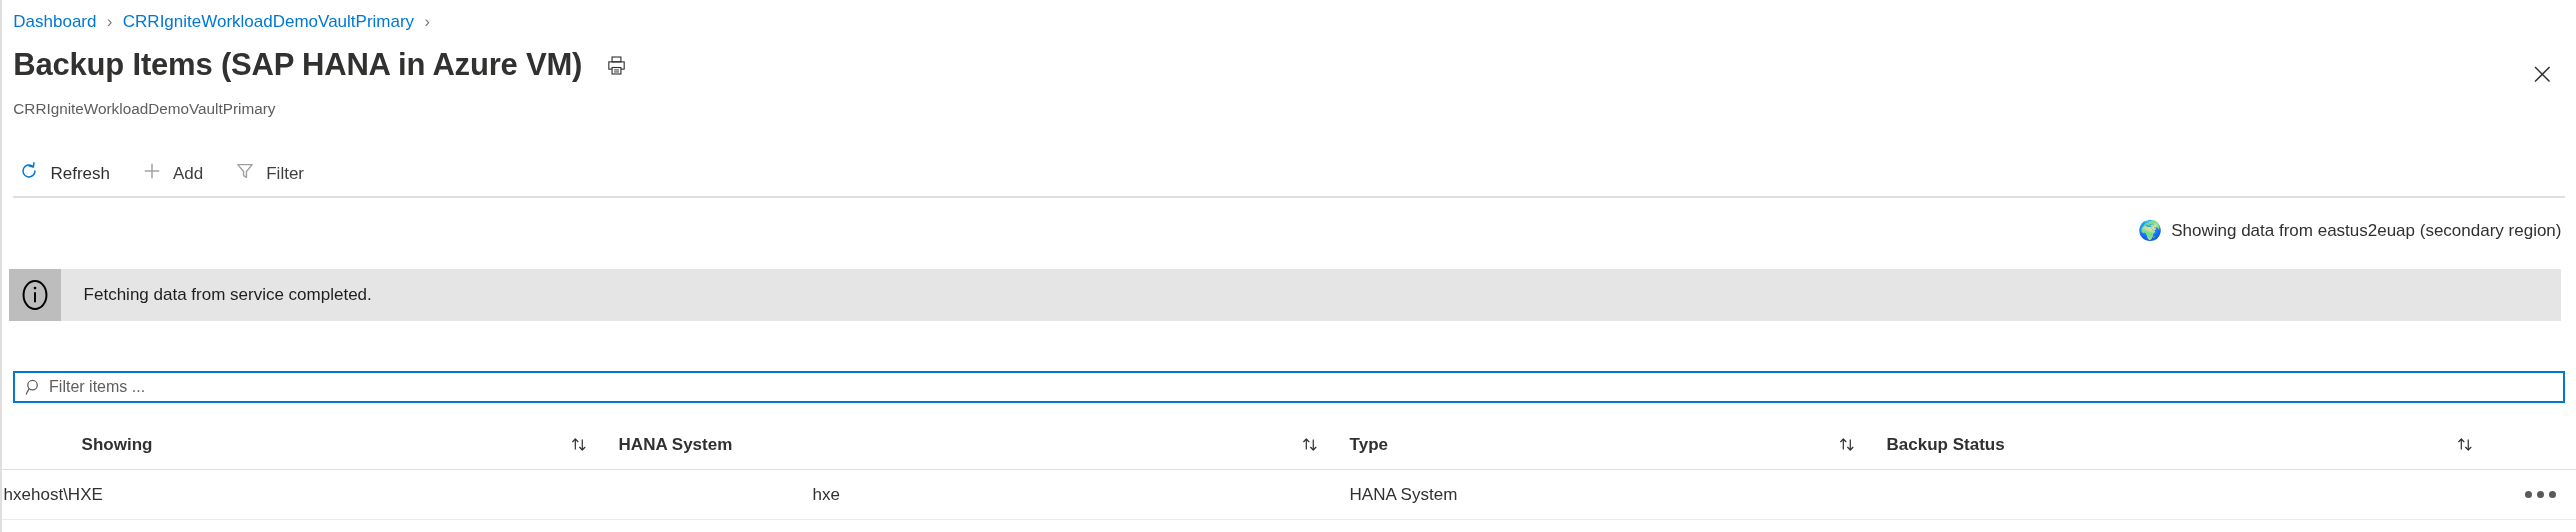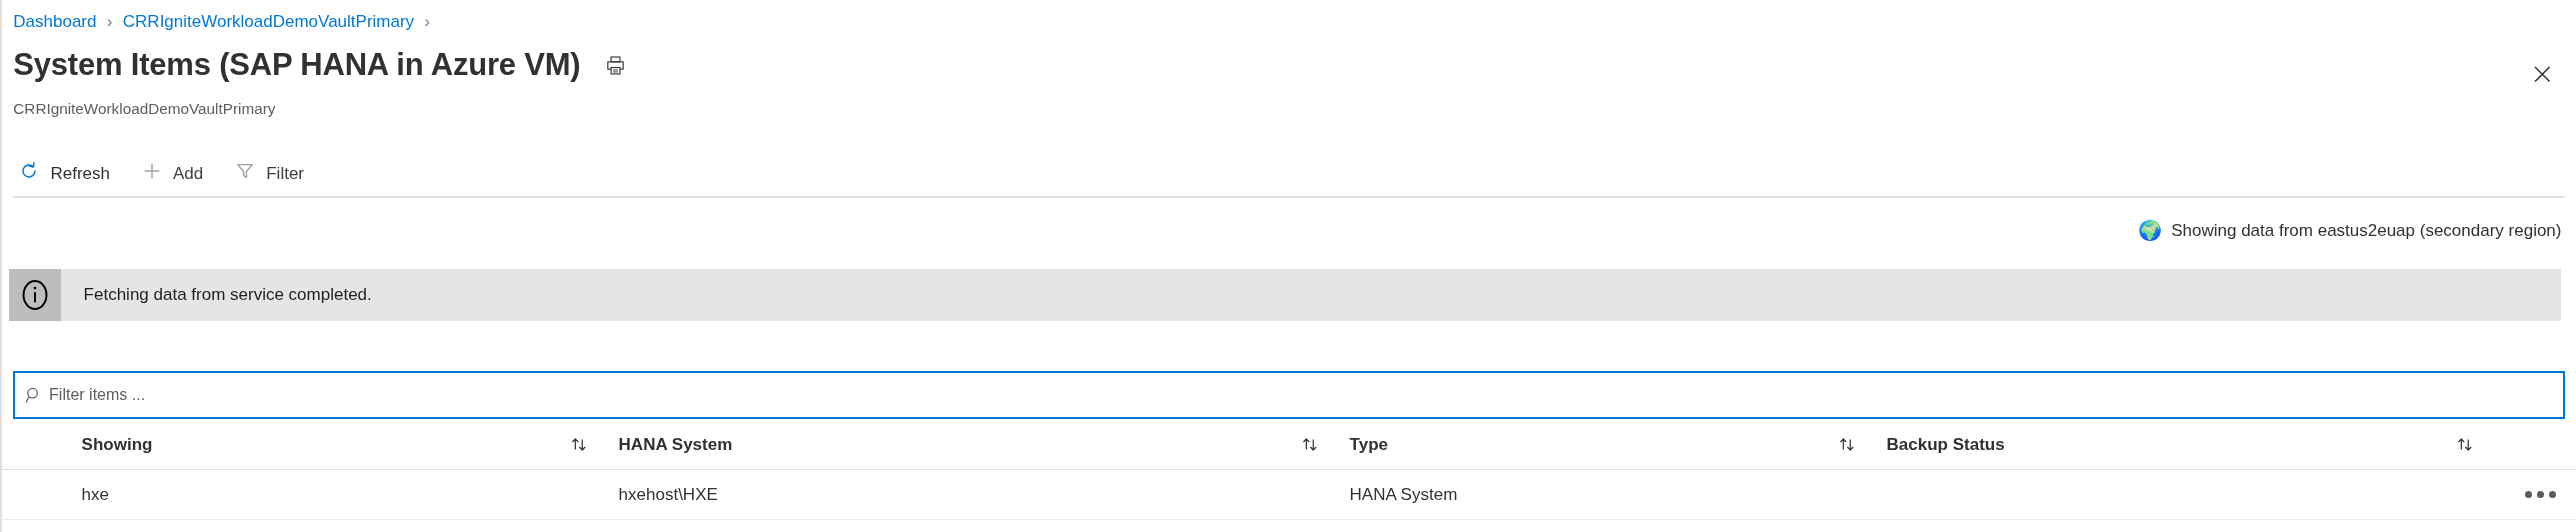--- a/index.html
+++ b/index.html
@@ -170,21 +170,21 @@
     font-size: 17px;
     color: #201f1e;
   }
 
   
   .filter-box {
     position: absolute;
     left: 11.3px;
     top: 371px;
     width: 2552px;
-    height: 48px;
+    height: 32px;
     border: 2.4px solid #0078d4;
     background: #ffffff;
     display: flex;
     align-items: center;
     padding: 0 8px;
   }
   .filter-search-ico {
     width: 21px;
     height: 21px;
     display: flex;
@@ -289,21 +289,21 @@
 <div id="blade">
 
   <div class="breadcrumb">
     <span class="crumb">Dashboard</span>
     <span class="crumb-sep">›</span>
     <span class="crumb">CRRIgniteWorkloadDemoVaultPrimary</span>
     <span class="crumb-sep">›</span>
   </div>
 
   <div class="title-row">
-    <span class="page-title">System Items (SAP HANA in Azure VM)</span>
+    <span class="page-title">Backup Items (SAP HANA in Azure VM)</span>
     <span class="print-btn">
       <svg width="21" height="21" viewBox="0 0 26 26" aria-hidden="true">
         <rect x="7.5" y="2.5" width="11" height="6" fill="none" stroke="#323130" stroke-width="1.4"></rect>
         <rect x="3.5" y="8.5" width="19" height="9" fill="none" stroke="#323130" stroke-width="1.4"></rect>
         <rect x="7.5" y="15.5" width="11" height="8" fill="#ffffff" stroke="#323130" stroke-width="1.4"></rect>
         <line x1="10" y1="18.5" x2="16" y2="18.5" stroke="#323130" stroke-width="1.2"></line>
         <line x1="10" y1="21" x2="16" y2="21" stroke="#323130" stroke-width="1.2"></line>
       </svg>
     </span>
   </div>
@@ -419,25 +419,25 @@
             <line x1="6.5" y1="17" x2="6.5" y2="4.5" stroke="#323130" stroke-width="1.5"></line>
             <polyline points="3.3,7.6 6.5,4.3 9.7,7.6" fill="none" stroke="#323130" stroke-width="1.5" stroke-linecap="round" stroke-linejoin="round"></polyline>
             <line x1="15" y1="5" x2="15" y2="17.5" stroke="#323130" stroke-width="1.5"></line>
             <polyline points="11.8,14.4 15,17.7 18.2,14.4" fill="none" stroke="#323130" stroke-width="1.5" stroke-linecap="round" stroke-linejoin="round"></polyline>
           </svg>
         </span>
       </div>
     </div>
 
     <div class="grid-row grid-body">
+      <div class="cell c2">
+        <span class="cell-text">hxehost\HXE</span>
+      </div>
       <div class="cell c1">
         <span class="cell-text">hxe</span>
-      </div>
-      <div class="cell c2">
-        <span class="cell-text">hxehost\HXE</span>
       </div>
       <div class="cell c3">
         <span class="cell-text">HANA System</span>
       </div>
       <div class="row-menu">
         <span class="dot"></span>
         <span class="dot"></span>
         <span class="dot"></span>
       </div>
     </div>

